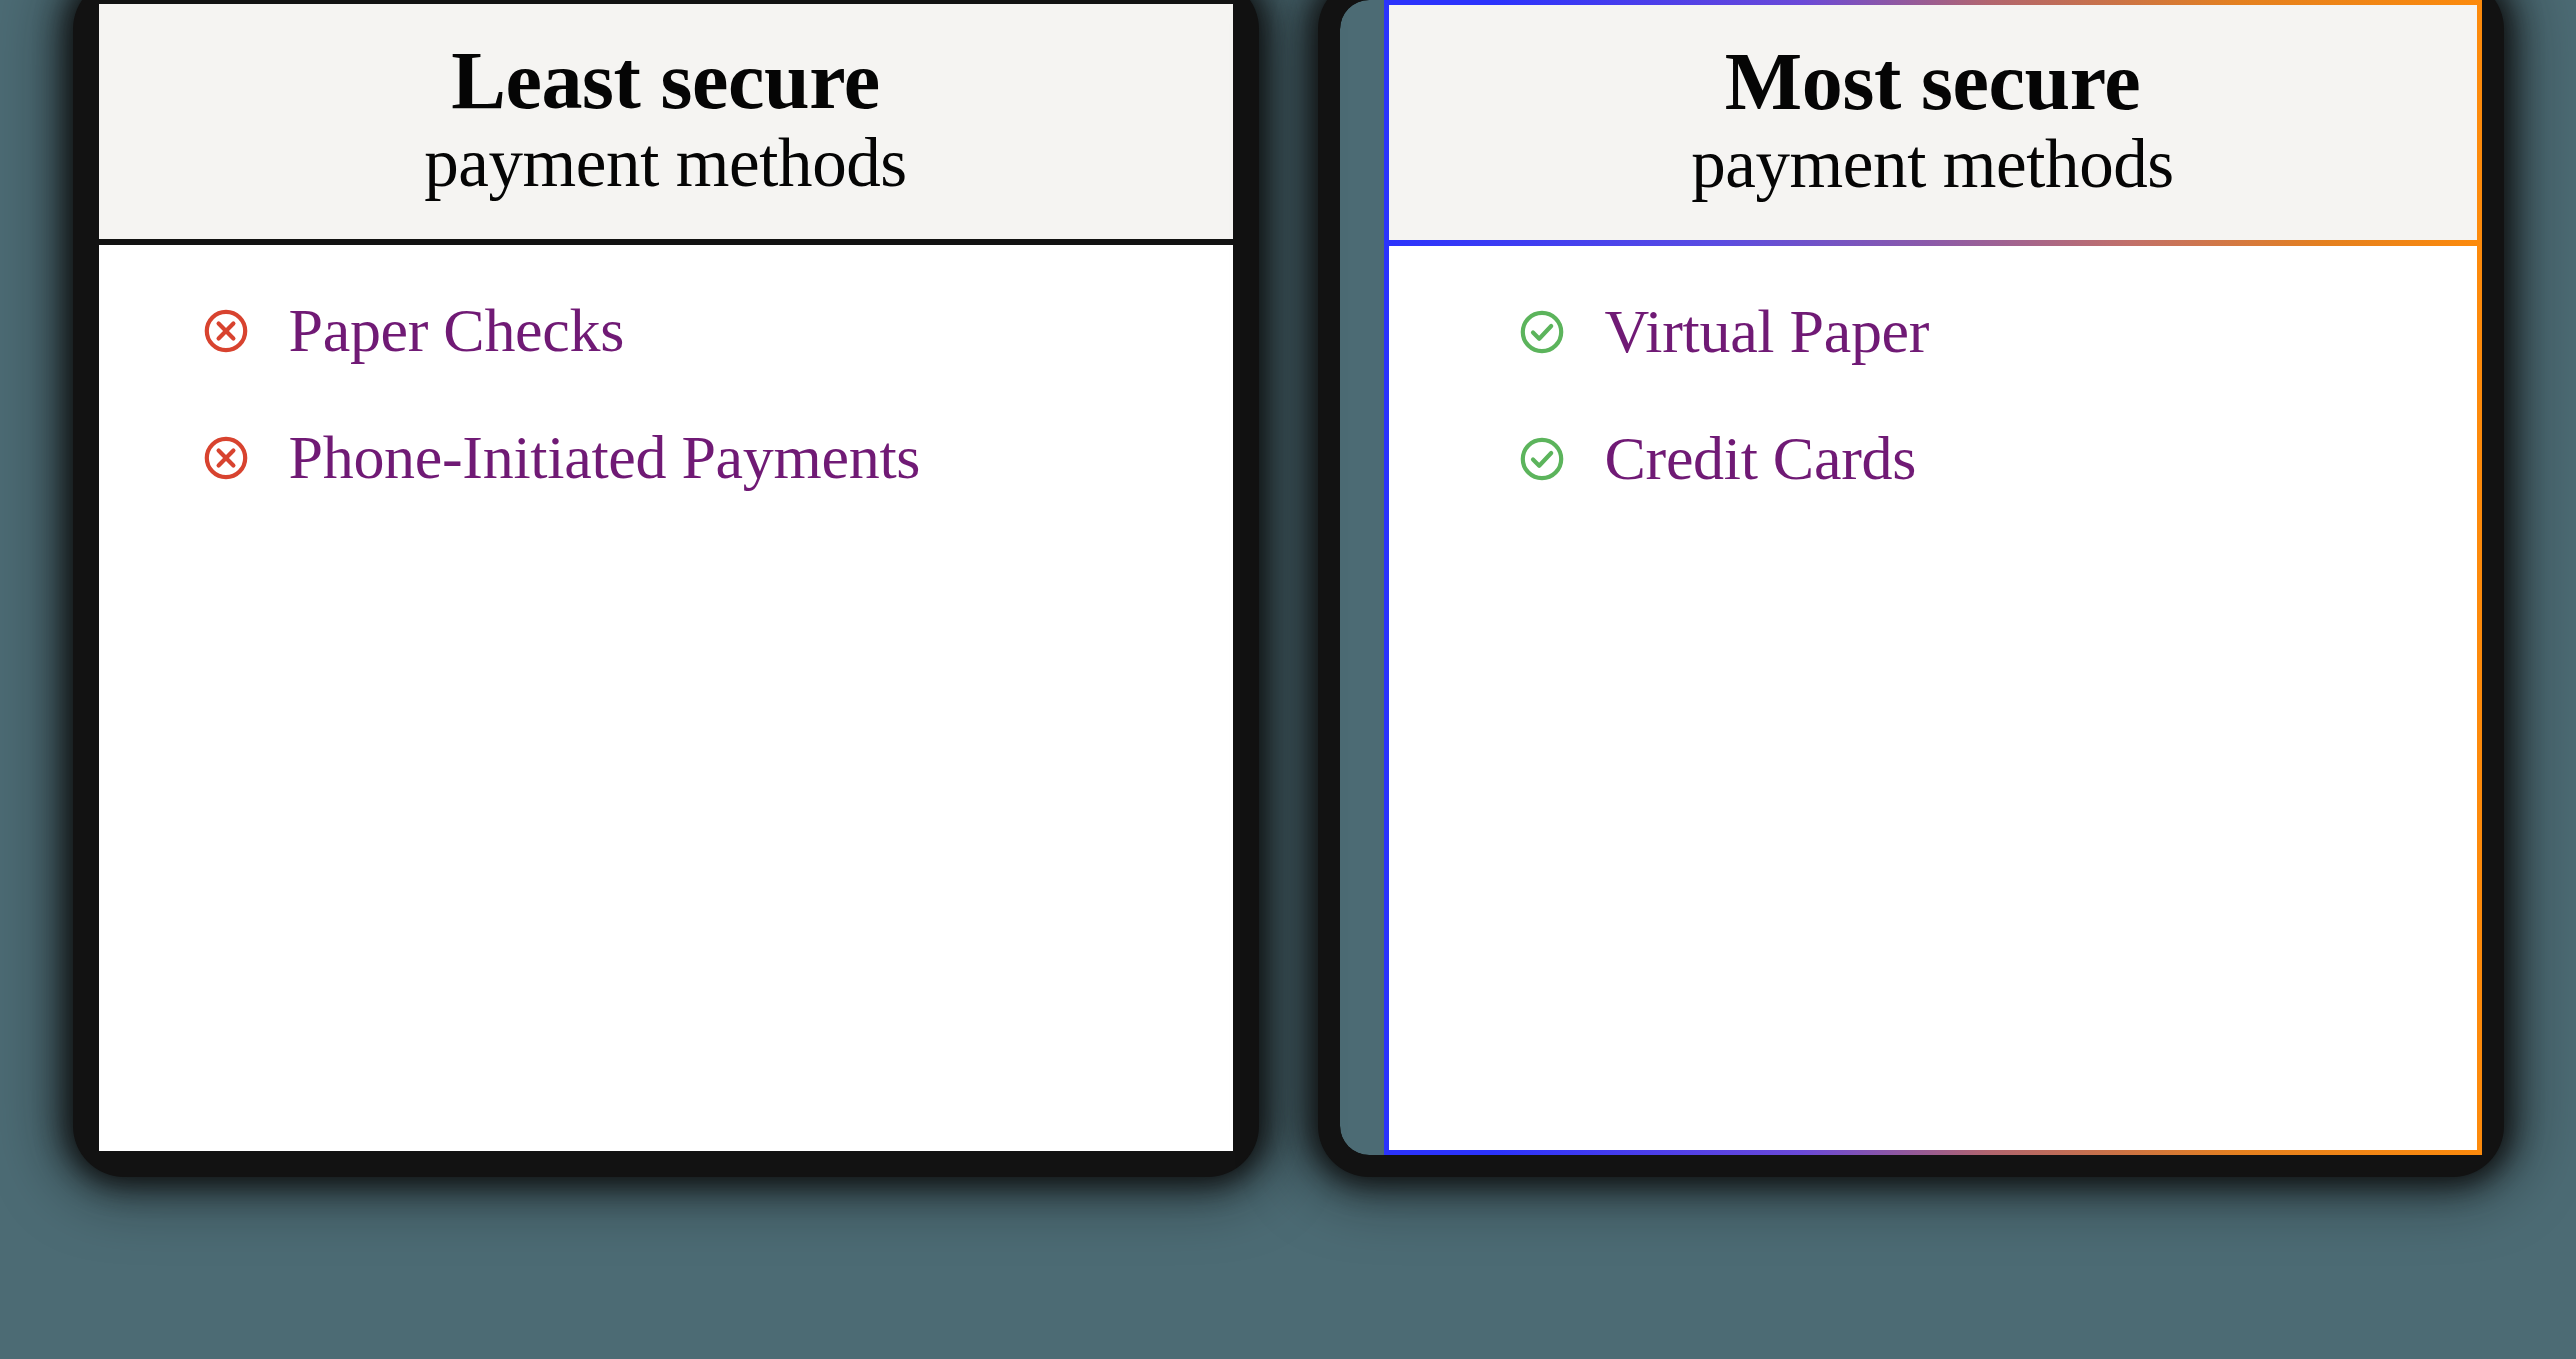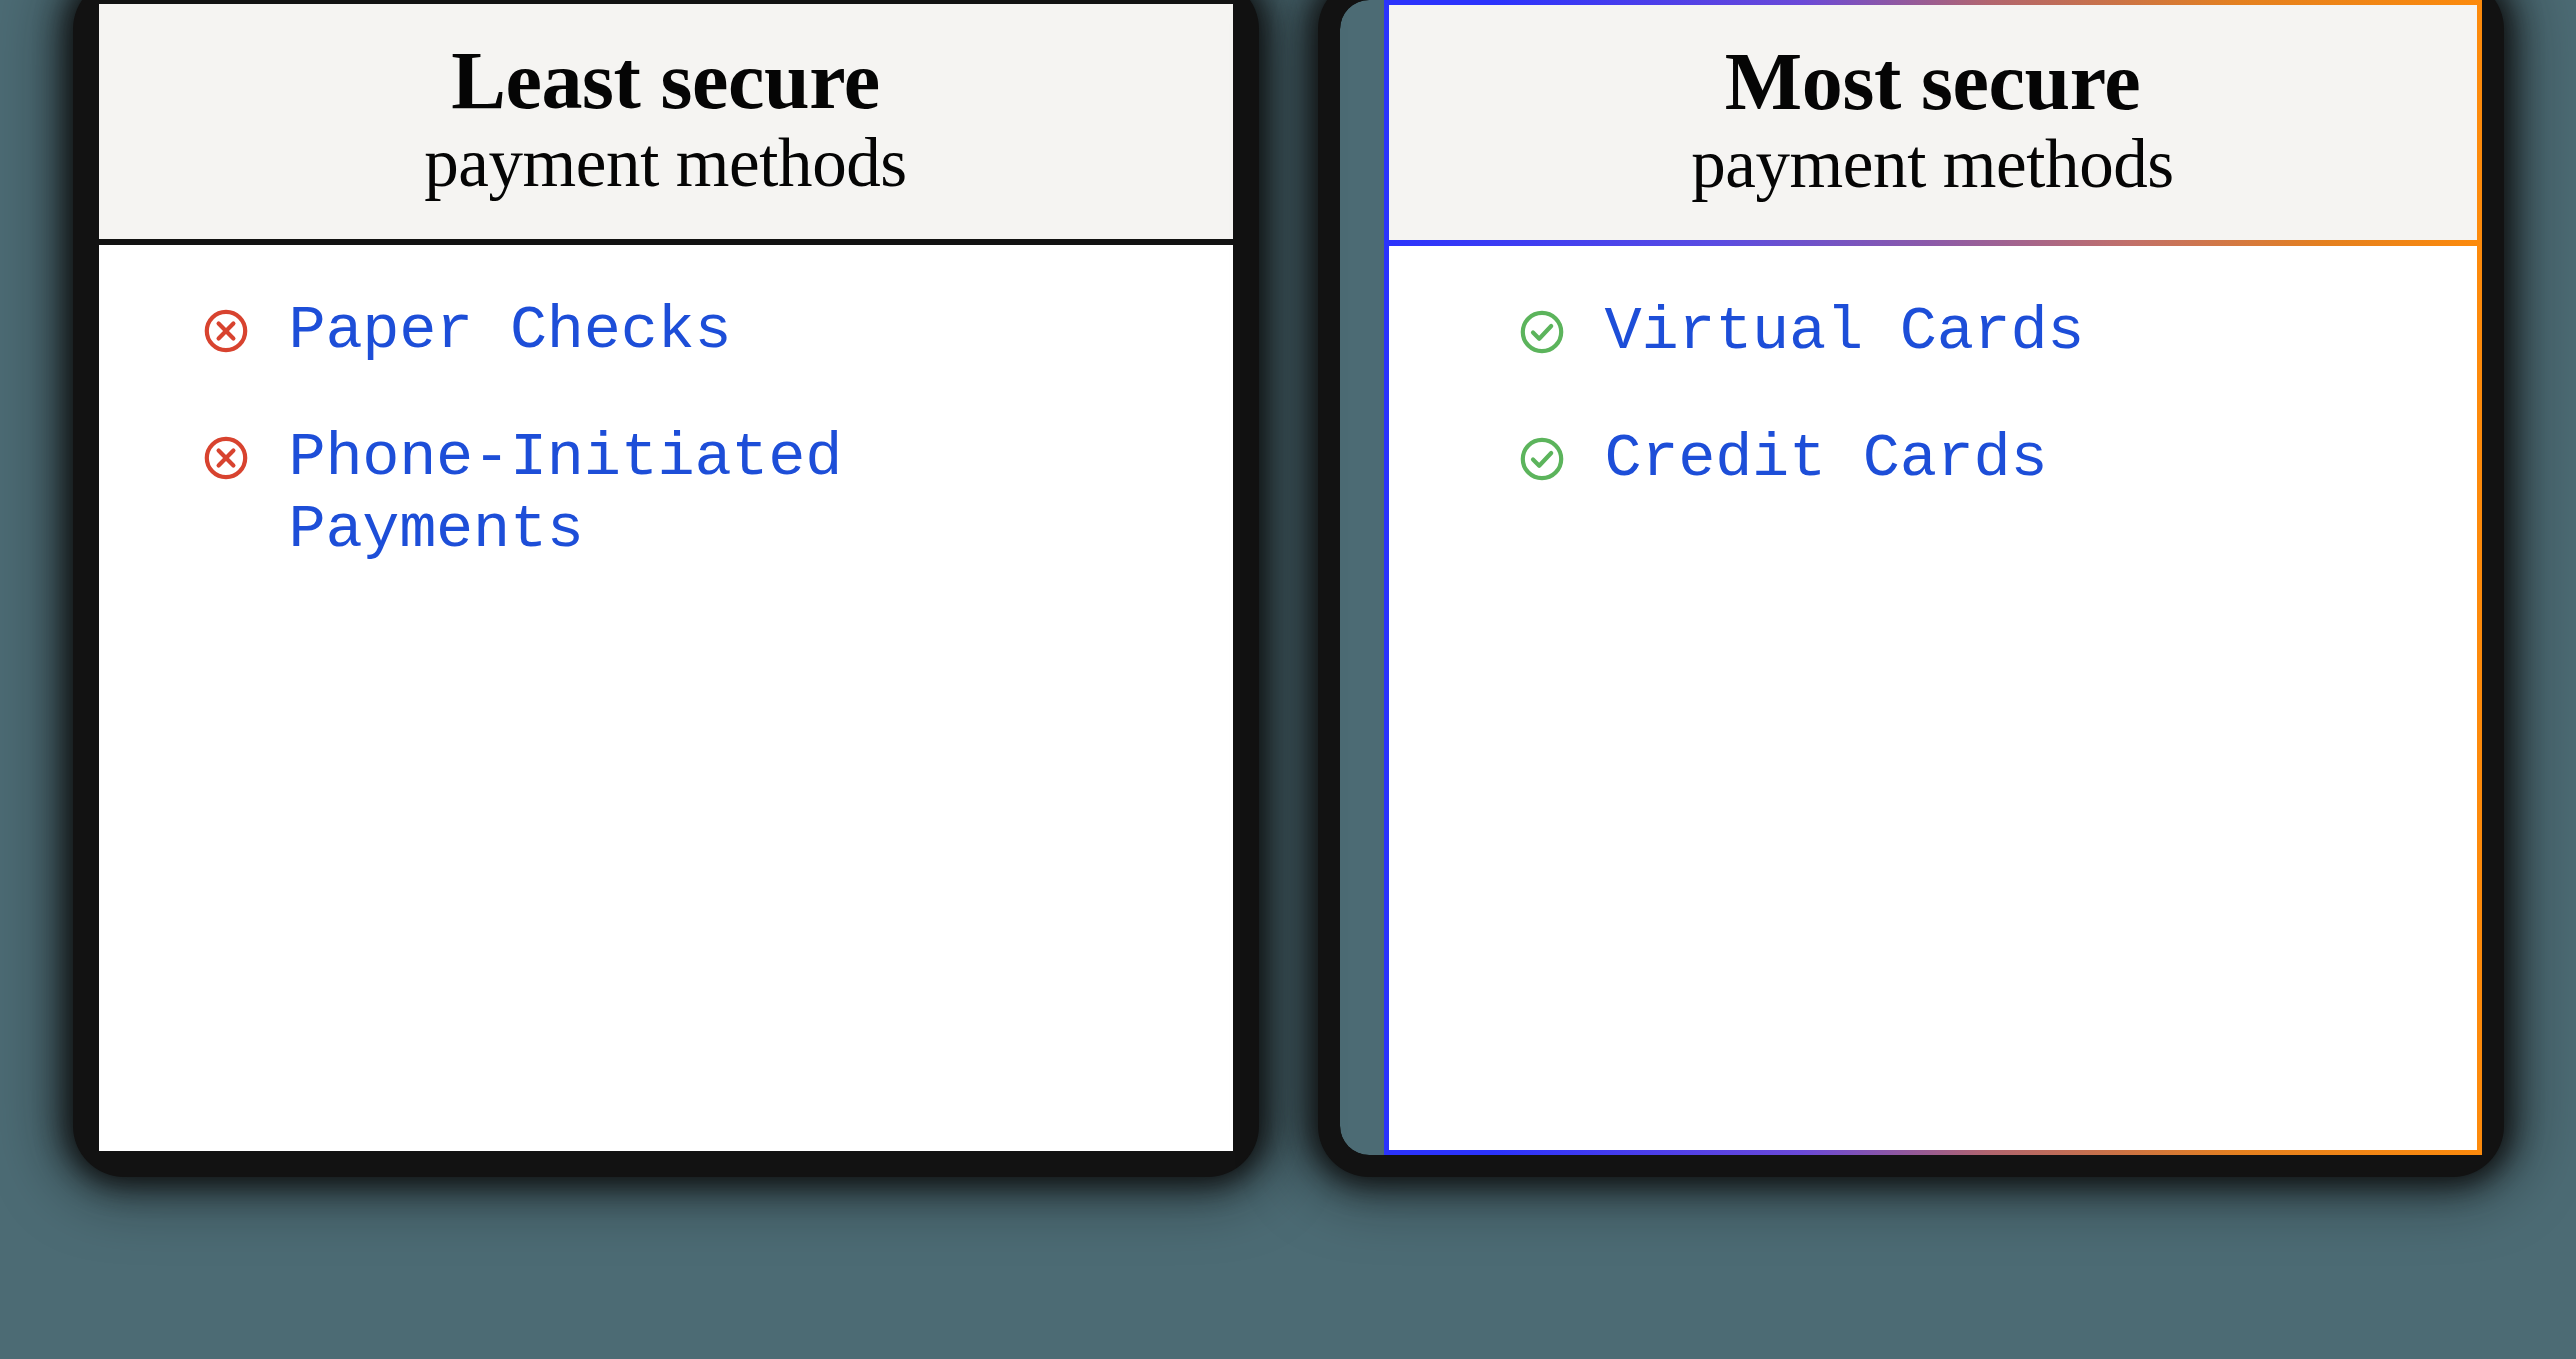--- a/index.html
+++ b/index.html
@@ -113,24 +113,24 @@
 
   .item-icon {
     flex: 0 0 auto;
     width: 48px;
     height: 48px;
     margin-top: 12px;
   }
   .item-icon svg { display: block; width: 48px; height: 48px; }
 
   .item-label {
-    font-family: Liberation Mono, monospace;
+    font-family: Liberation Serif, serif;
     font-size: 62px;
     line-height: 1.16;
-    color: #1d4ed8;
+    color: #701a75;
     font-weight: 400;
     letter-spacing: -0.3px;
     max-width: 653px;
   }
 </style>
 </head>
 <body style="background: rgb(76, 107, 116);">
 
 <div class="stage">
 
@@ -186,21 +186,21 @@
       <div class="card-body">
 
 
         <div class="item">
           <span class="item-icon">
             <svg viewBox="0 0 24 24" fill="none" stroke="#5cb45c" stroke-width="2.1" stroke-linecap="round" stroke-linejoin="round">
               <circle cx="12" cy="12" r="9.6"></circle>
               <polyline points="7.5,12.3 10.6,15.4 16.6,9.0"></polyline>
             </svg>
           </span>
-          <span class="item-label">Virtual Cards</span>
+          <span class="item-label">Virtual Paper</span>
         </div>
 
         <div class="item">
           <span class="item-icon">
             <svg viewBox="0 0 24 24" fill="none" stroke="#5cb45c" stroke-width="2.1" stroke-linecap="round" stroke-linejoin="round">
               <circle cx="12" cy="12" r="9.6"></circle>
               <polyline points="7.5,12.3 10.6,15.4 16.6,9.0"></polyline>
             </svg>
           </span>
           <span class="item-label">Credit Cards</span>

